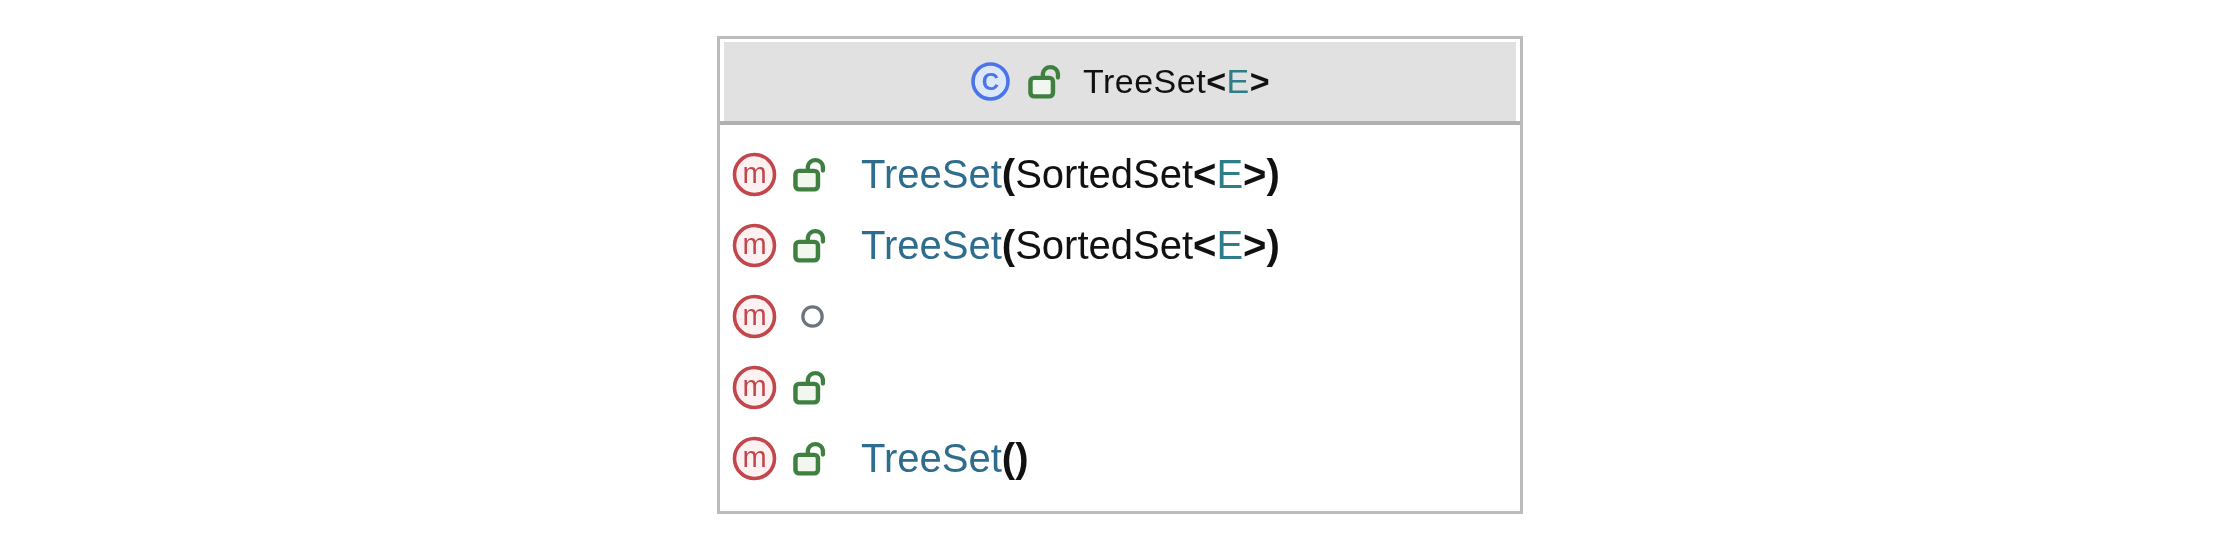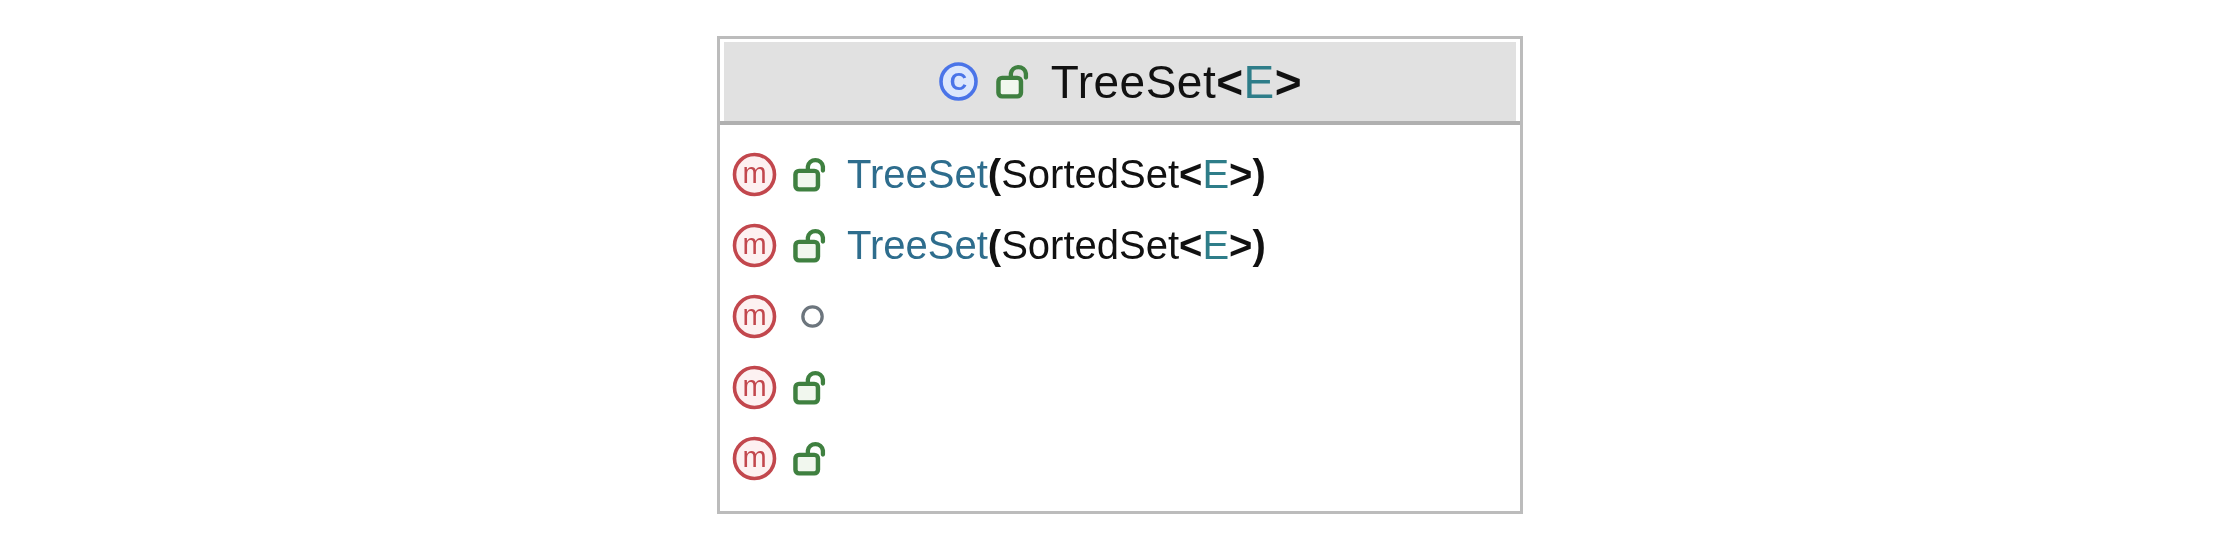--- a/index.html
+++ b/index.html
@@ -53,27 +53,27 @@
     justify-content: center;
   }
   .vis-slot {
     width: 42px;
     margin-left: 14px;
     display: inline-flex;
     align-items: center;
     justify-content: center;
   }
   .h-title {
-    font-size: 46px;
+    font-size: 34px;
     color: var(--text, #111);
     white-space: nowrap;
     letter-spacing: 0.5px;
   }
   .sig {
-    margin-left: 14px;
+    margin-left: 28px;
     font-size: 40px;
     color: var(--text, #111);
     white-space: nowrap;
   }
   .seg-plain { color: var(--text, #111); font-weight: 400; }
   .seg-bold  { color: var(--text, #111); font-weight: 700; }
   .seg-name  { color: var(--name, #2e6d8d); font-weight: 400; }
   .seg-generic { color: var(--generic, #2e7d89); font-weight: 400; }
 </style>
 </head>
@@ -173,16 +173,17 @@
     </svg>
   </span>
           <span class="vis-slot">
             <span class="icon-slot">
     <svg width="40" height="43" viewBox="0 0 24 26" aria-hidden="true">
       <path d="M 9.5 11 L 9.5 8.2 A 4.6 4.6 0 0 1 18.6 8.2 L 18.6 10.6" fill="none" style="stroke:var(--lock-icon)" stroke-width="2.6" stroke-linecap="round"></path>
       <rect x="2" y="10.8" width="13.6" height="11.2" rx="2.2" style="fill:var(--lock-icon-fill);stroke:var(--lock-icon)" stroke-width="2.7"></rect>
     </svg>
   </span>
           </span>
+          <span class="sig"><span class="seg-name">TreeSet</span><span class="seg-bold">(</span><span class="seg-bold">)</span></span>
         </div>
       </div>
   </div>
 </div>
 
 </body></html>

